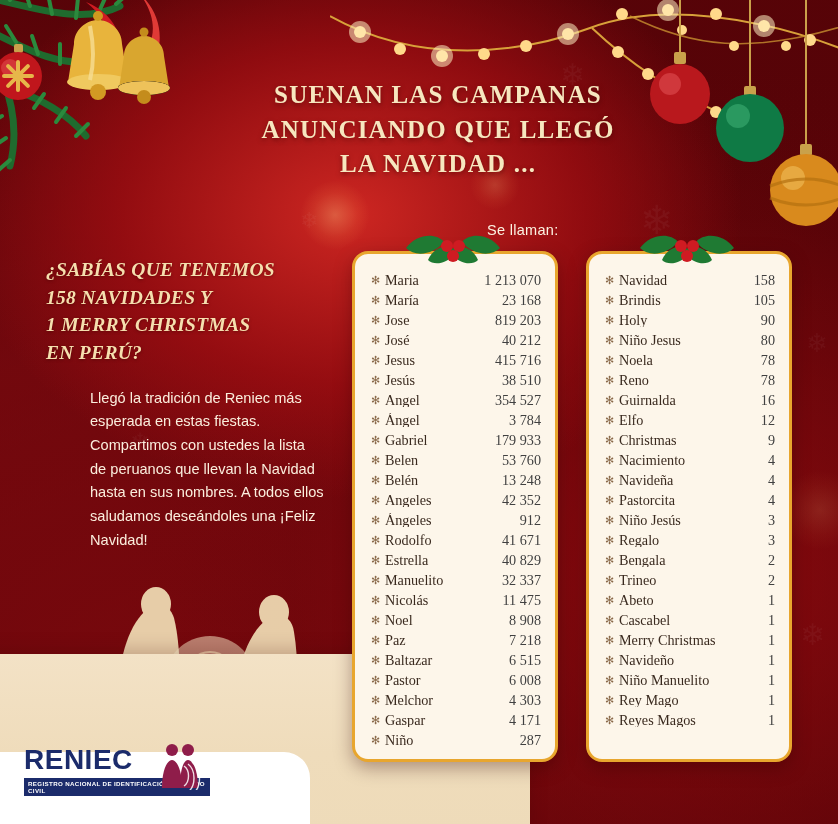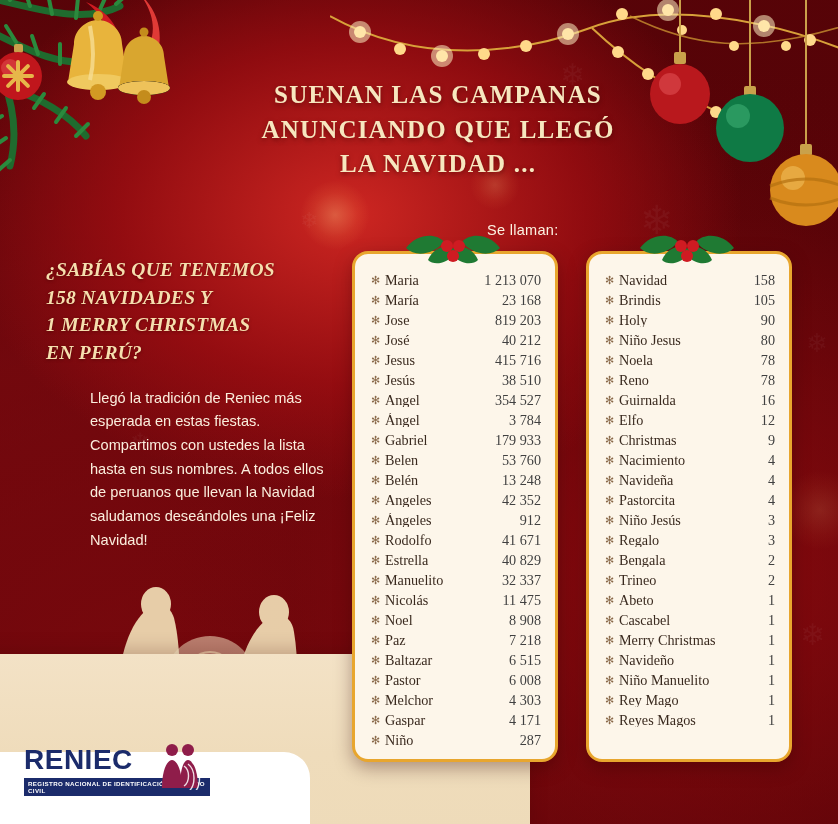--- a/index.html
+++ b/index.html
@@ -344,22 +344,22 @@
     <div id="subtitle">
       <span class="ln">¿SABÍAS QUE TENEMOS</span>
       <span class="ln">158 NAVIDADES Y</span>
       <span class="ln">1 MERRY CHRISTMAS</span>
       <span class="ln">EN PERÚ?</span>
     </div>
     <div id="body">
       <span class="ln">Llegó la tradición de Reniec más</span>
       <span class="ln">esperada en estas fiestas.</span>
       <span class="ln">Compartimos con ustedes la lista</span>
+      <span class="ln">de peruanos que llevan la Navidad</span>
       <span class="ln">hasta en sus nombres. A todos ellos</span>
-      <span class="ln">de peruanos que llevan la Navidad</span>
       <span class="ln">saludamos deseándoles una ¡Feliz</span>
       <span class="ln">Navidad!</span>
     </div>
   </div>
 
   <svg id="nativity" viewBox="0 0 290 230">
     <g fill="#f0dcb4" opacity="0.93">
 
       <path d="M58,230 C54,170 66,130 84,112 C96,100 110,104 114,118 C122,150 120,196 118,230 Z"></path>
       <ellipse cx="96" cy="104" rx="15" ry="17"></ellipse>

